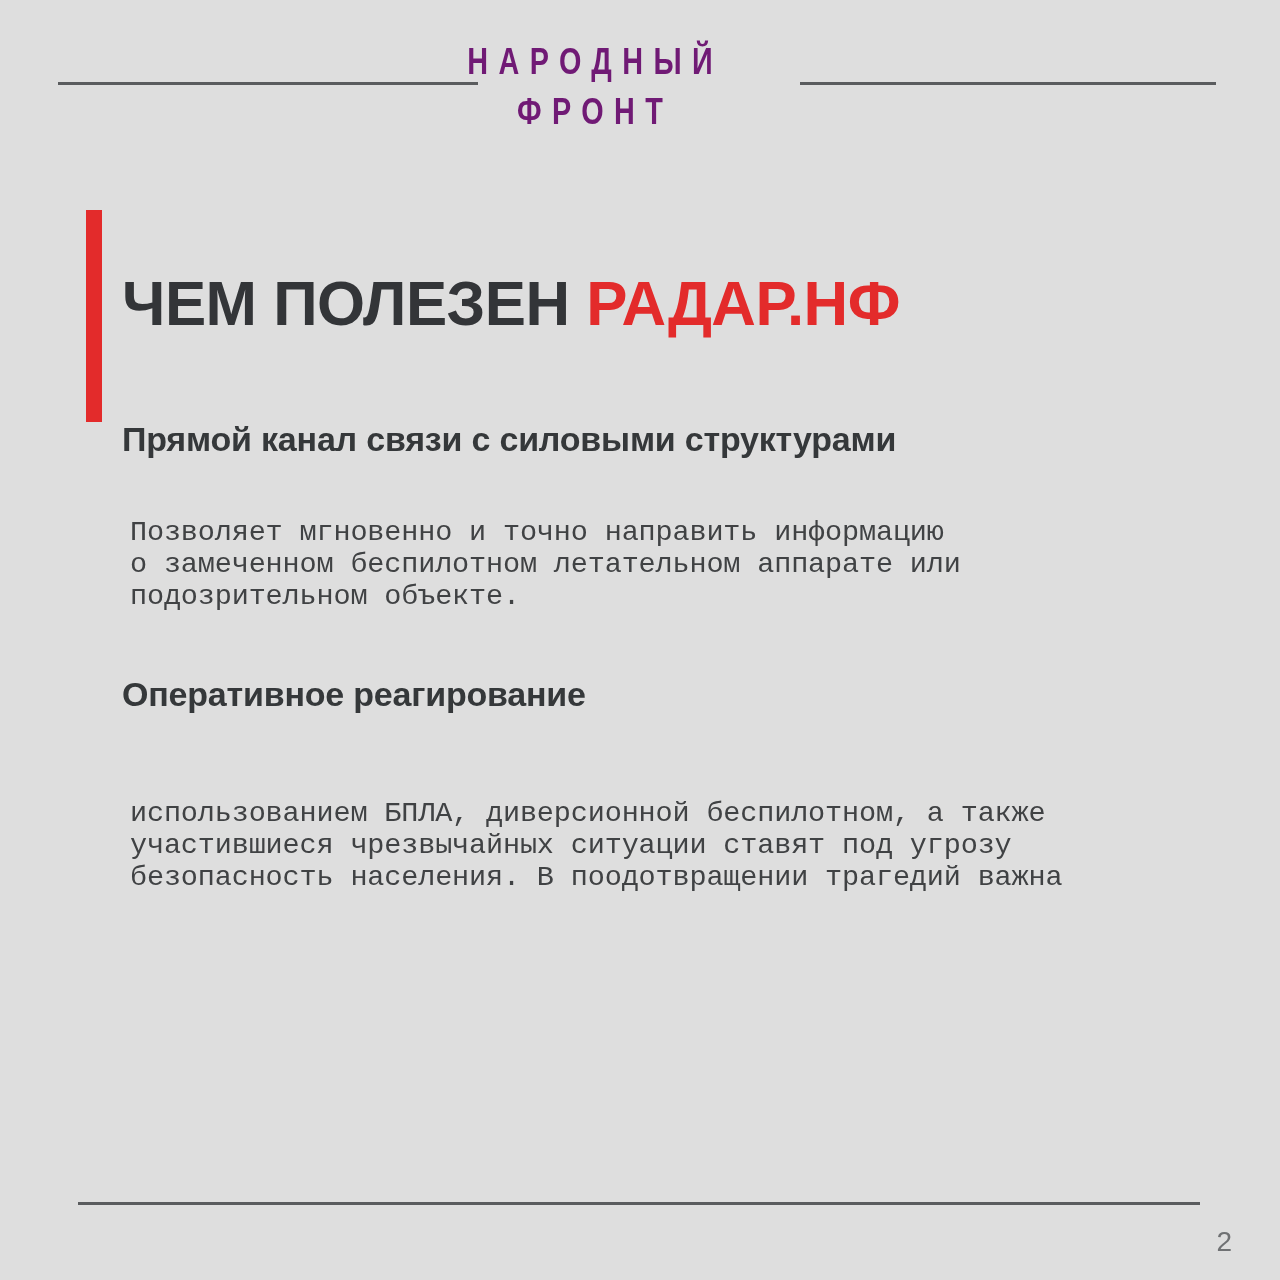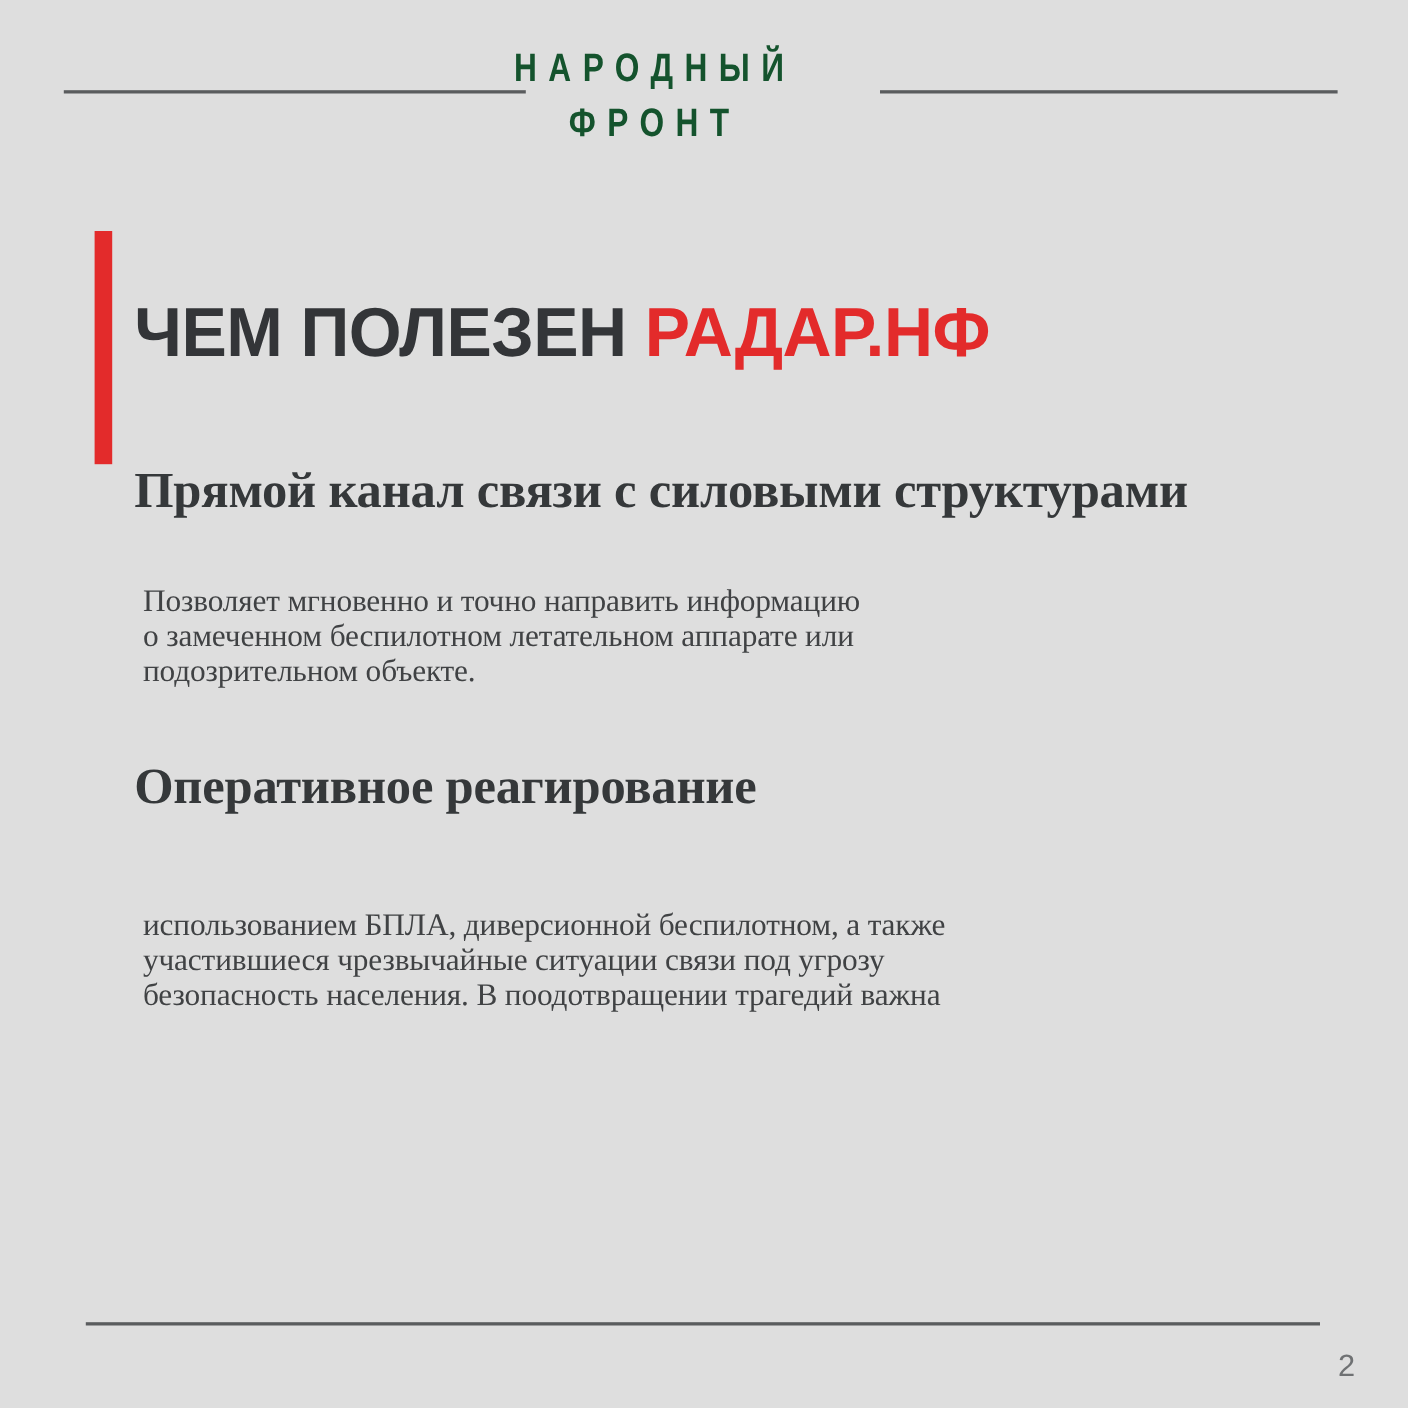--- a/index.html
+++ b/index.html
@@ -41,21 +41,21 @@
   }
   .brand-rule.left  { left: 58px;  width: 420px; }
   .brand-rule.right { left: 800px; width: 416px; }
 
   .brand-logo {
     position: absolute;
     left: 0;
     top: 44px;
     width: 1180px;
     text-align: center;
-    color: #14532d;
+    color: #701a75;
     font-family: "Liberation Sans Narrow", "Liberation Sans", "DejaVu Sans Condensed", sans-serif;
     font-weight: bold;
     line-height: 1.0;
   }
   .brand-logo .line1 {
     display: block;
     font-size: 36px;
     letter-spacing: 13px;
     text-indent: 13px;
     transform: scaleX(0.80);
@@ -106,37 +106,37 @@
   .sections {
     position: absolute;
     left: 0;
     top: 420px;
     width: 1280px;
   }
   .section { position: relative; }
   .section-heading {
     margin: 0;
     padding: 0 0 0 122px;
-    font-size: 46px;
+    font-size: 34px;
     font-weight: bold;
     color: #35383a;
     letter-spacing: -0.2px;
     line-height: 1.15;
-    font-family: Liberation Serif, serif;
+    font-family: Liberation Sans, sans-serif;
   }
   .section-body {
     margin: 0;
     padding: 0 0 0 130px;
     font-size: 28.5px;
     font-weight: normal;
     color: #404244;
     line-height: 32px;
     letter-spacing: -0.15px;
     max-width: 1130px;
-    font-family: Liberation Serif, serif;
+    font-family: Liberation Mono, monospace;
   }
   .section-body .ln { display: block; white-space: nowrap; }
 
   .sec-1 .section-heading { margin-bottom: 58px; }
   .sec-2 { margin-top: 62px; }
   .sec-2 .section-heading { margin-bottom: 84px; }
   .sec-3 { margin-top: 62px; }
   .sec-3 .section-heading { margin-bottom: 56px; }
 
   
@@ -187,21 +187,21 @@
         <span class="ln">Позволяет мгновенно и точно направить информацию</span>
         <span class="ln">о замеченном беспилотном летательном аппарате или</span>
         <span class="ln">подозрительном объекте.</span>
       </p>
     </div>
 
     <div class="section sec-2">
       <h2 class="section-heading">Оперативное реагирование</h2>
       <p class="section-body">
         <span class="ln">использованием БПЛА, диверсионной беспилотном, а также</span>
-        <span class="ln">участившиеся чрезвычайные ситуации связи под угрозу</span>
+        <span class="ln">участившиеся чрезвычайных ситуации ставят под угрозу</span>
         <span class="ln">безопасность населения. В поодотвращении трагедий важна</span>
       </p>
     </div>
 
 
   </div>
 
   <div class="footer-rule"></div>
   <div class="page-number">2</div>
 

